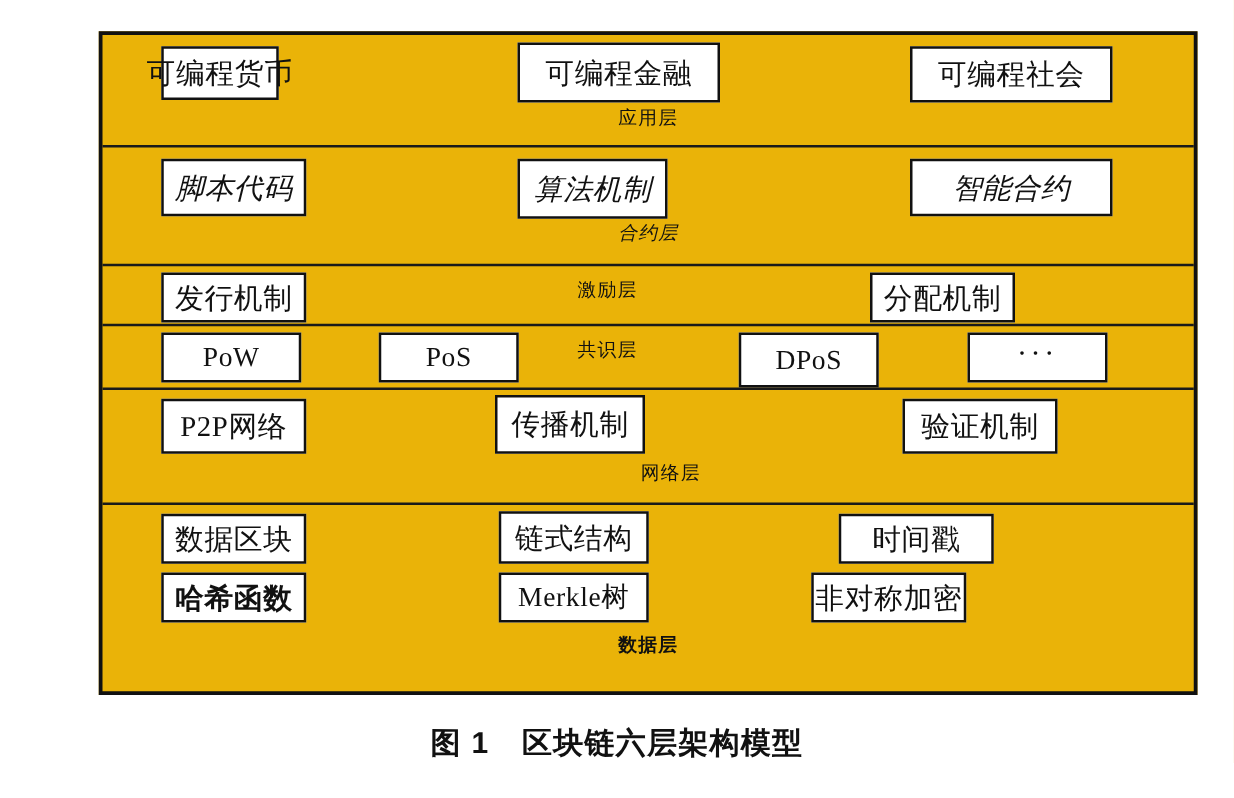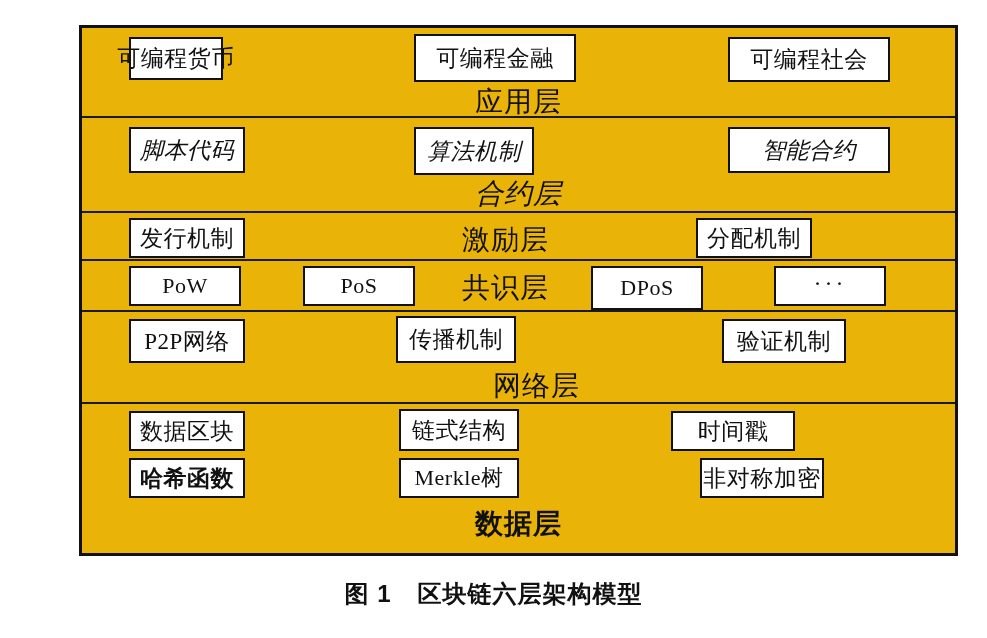--- a/index.html
+++ b/index.html
@@ -67,21 +67,21 @@
   }
   .node.dots {
     font-size: 24px;
     letter-spacing: 3px;
     padding-bottom: 6px;
   }
 
   
   .layer-label {
     position: absolute;
-    font-size: 28px;
+    font-size: 15px;
     line-height: 1;
     white-space: nowrap;
     letter-spacing: 1px;
   }
 
   
   .fig-caption {
     position: absolute;
     left: 0;
     top: 578px;
@@ -136,21 +136,21 @@
       <div class="layer-label" style="left:0; right:0; top:60px; text-align:center;padding-left:36px;">网络层</div>
     </div>
 
     <div class="layer" style="top:374px; height:151px;">
       <div class="node" style="left:47px; top:7px; width:116px; height:40px;">数据区块</div>
       <div class="node" style="left:317px; top:5px; width:120px; height:42px;">链式结构</div>
       <div class="node" style="left:589px; top:7px; width:124px; height:40px;font-family:Liberation Serif, serif;">时间戳</div>
 
       <div class="node" style="left:47px; top:54px; width:116px; height:40px;font-weight:bold;">哈希函数</div>
       <div class="node latin" style="left:317px; top:54px; width:120px; height:40px;">Merkle树</div>
-      <div class="node" style="left:618px; top:54px; width:124px; height:40px;">非对称加密</div>
+      <div class="node" style="left:567px; top:54px; width:124px; height:40px;">非对称加密</div>
 
       <div class="layer-label" style="left:0; right:0; top:106px; text-align:center;font-weight:bold;">数据层</div>
     </div>
 
   </div>
 
   <div class="fig-caption">
     <span>图 1</span><span class="cap-gap"></span><span>区块链六层架构模型</span>
   </div>
 

